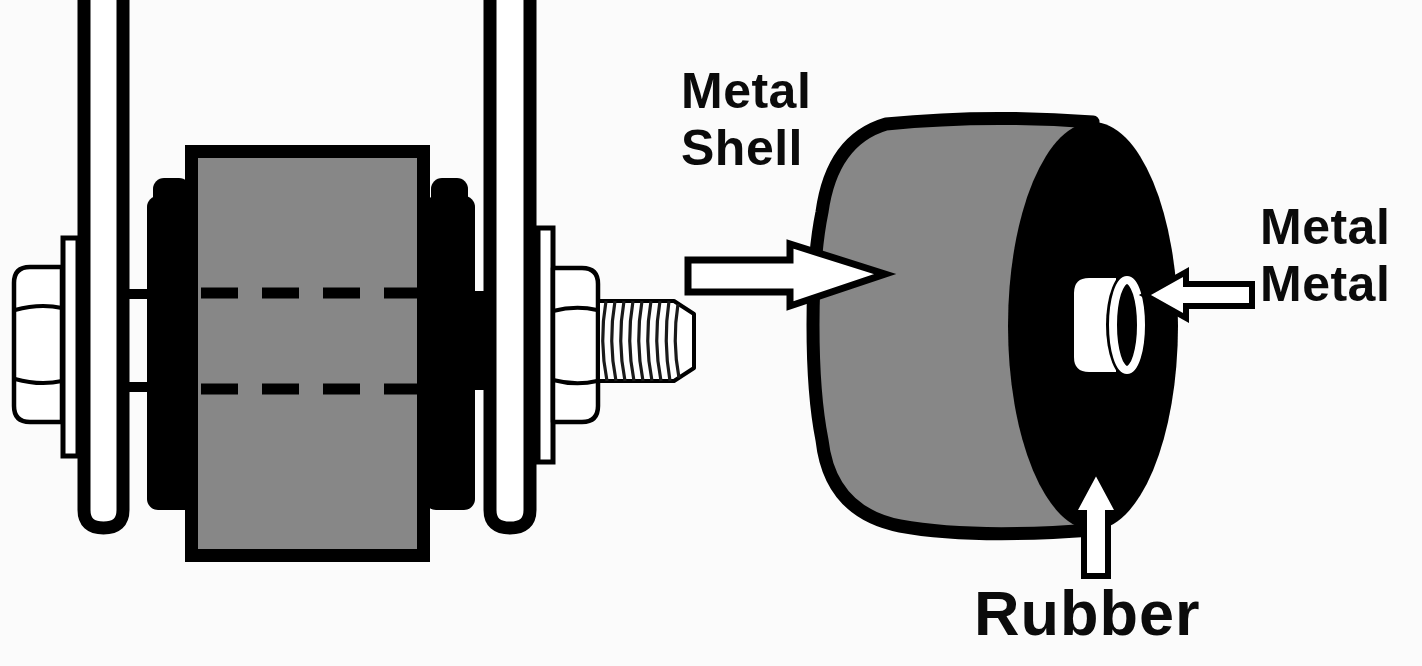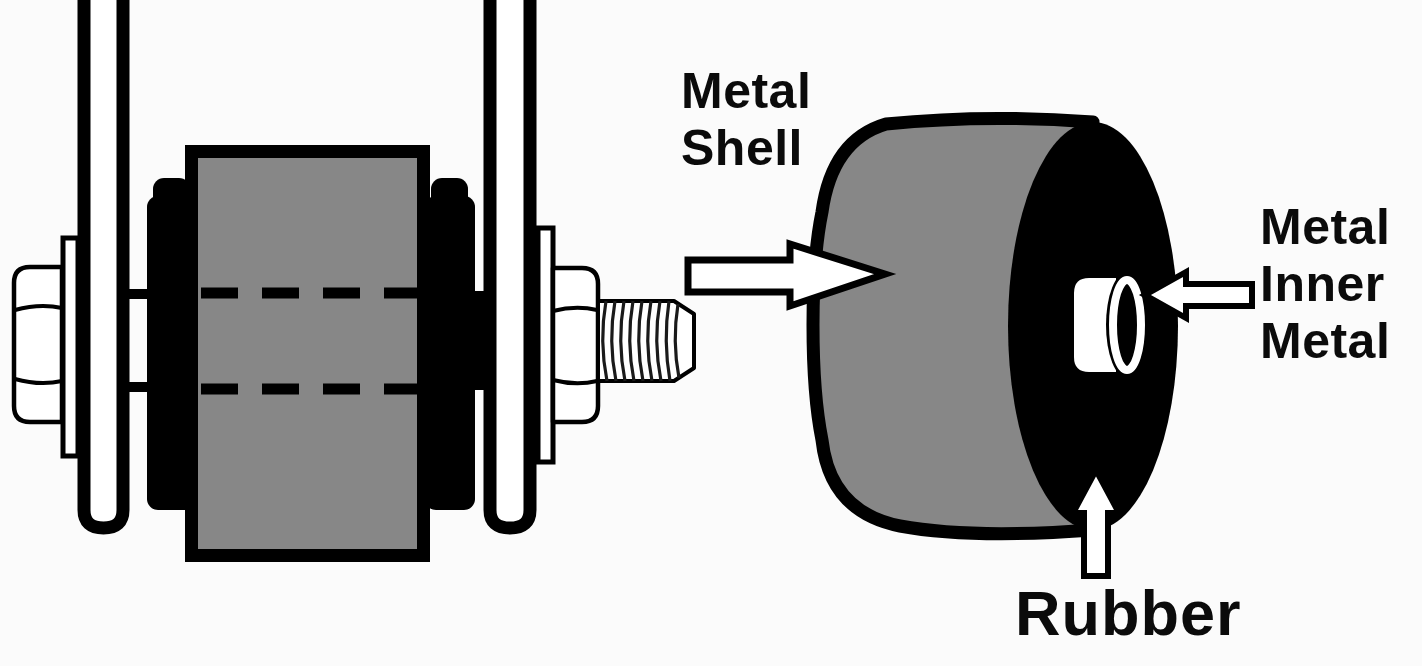--- a/index.html
+++ b/index.html
@@ -101,19 +101,18 @@
     </g>
   </svg>
 
   <div class="label label-3line" style="left:681px; top:63px;">
     <div>Metal</div>
     <div>Shell</div>
   </div>
 
   <div class="label label-3line" style="left:1260px; top:199px;">
     <div>Metal</div>
-    <div>Inner</div>
     <div>Metal</div>
   </div>
 
-  <div class="label label-rubber" style="left:974px; top:580px;margin-left:41px;">Rubber</div>
+  <div class="label label-rubber" style="left:974px; top:580px;">Rubber</div>
 
 </div>
 
 </body></html>

